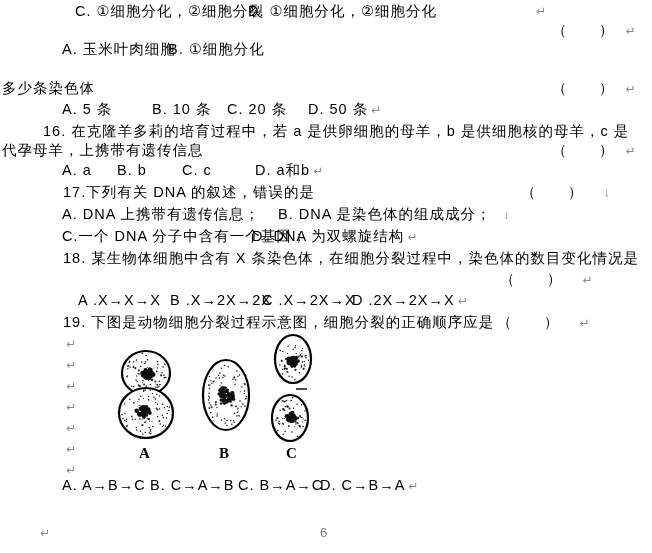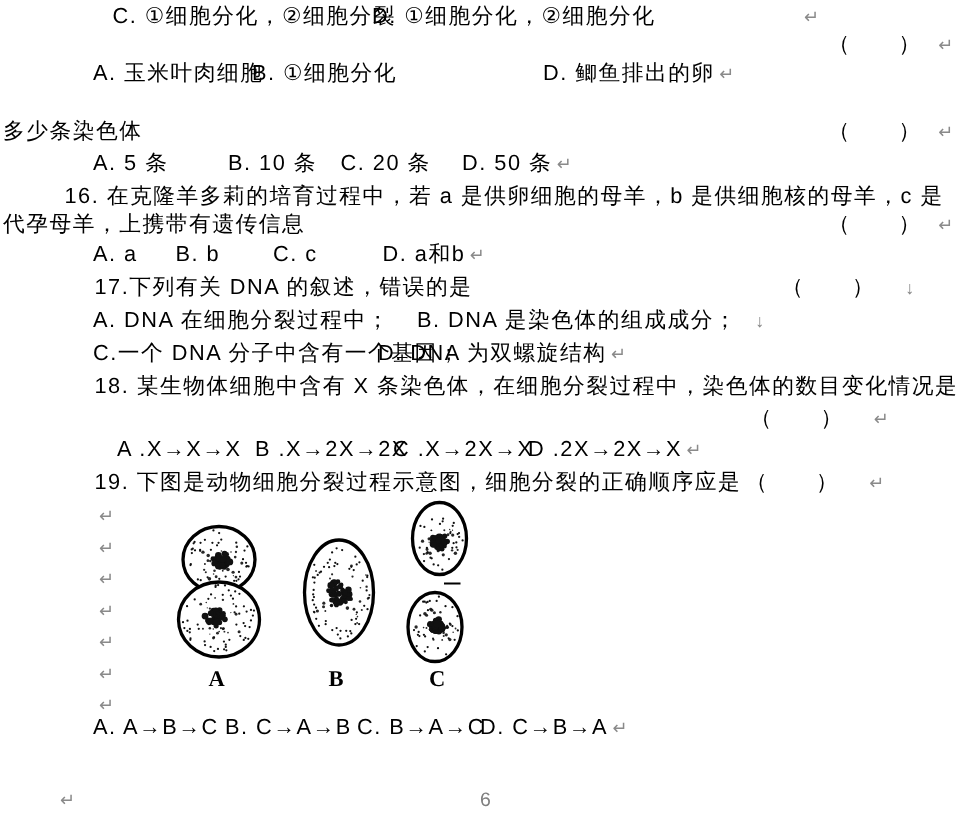--- a/index.html
+++ b/index.html
@@ -20,40 +20,39 @@
 
 <div id="page">
 
   <div class="seg" style="left:75px;top:3px">C. ①细胞分化，②细胞分裂</div>
   <div class="seg" style="left:248px;top:3px">D. ①细胞分化，②细胞分化</div>
   <div class="markseg" style="left:536px;top:3px">↵</div>
 
   <div class="seg" style="left:552px;top:22px"><span class="bracket">（　）</span><span class="mark">↵</span></div>
   <div class="seg" style="left:62px;top:41px">A. 玉米叶肉细胞</div>
   <div class="seg" style="left:168px;top:41px">B. ①细胞分化</div>
-  <div class="seg" style="left:362px;top:41px"><span>D. 鲫鱼排出的卵</span><span class="mark">↵</span></div>
 
   <div class="seg" style="left:2px;top:80px">多少条染色体</div>
   <div class="seg" style="left:552px;top:80px"><span class="bracket">（　）</span><span class="mark">↵</span></div>
   <div class="seg" style="left:62px;top:101px">A. 5 条</div>
   <div class="seg" style="left:152px;top:101px">B. 10 条</div>
   <div class="seg" style="left:227px;top:101px">C. 20 条</div>
   <div class="seg" style="left:308px;top:101px"><span>D. 50 条</span><span class="mark">↵</span></div>
 
   <div class="seg" style="left:43px;top:123px">16. 在克隆羊多莉的培育过程中，若 a 是供卵细胞的母羊，b 是供细胞核的母羊，c 是</div>
   <div class="seg" style="left:2px;top:142px">代孕母羊，上携带有遗传信息</div>
   <div class="seg" style="left:552px;top:142px"><span class="bracket">（　）</span><span class="mark">↵</span></div>
   <div class="seg" style="left:62px;top:162px">A. a</div>
   <div class="seg" style="left:117px;top:162px">B. b</div>
   <div class="seg" style="left:182px;top:162px">C. c</div>
   <div class="seg" style="left:255px;top:162px"><span>D. a和b</span><span class="mark">↵</span></div>
 
   <div class="seg" style="left:63px;top:184px">17.下列有关 DNA 的叙述，错误的是</div>
   <div class="seg" style="left:521px;top:184px"><span class="bracket">（　）</span><span class="mark sp">↓</span></div>
-  <div class="seg" style="left:62px;top:206px">A. DNA 在细胞分裂过程中；</div>
+  <div class="seg" style="left:62px;top:206px">A. DNA 上携带有遗传信息；</div>
   <div class="seg" style="left:278px;top:206px"><span>B. DNA 是染色体的组成成分；</span><span class="mark sp">↓</span></div>
   <div class="seg" style="left:62px;top:228px">C.一个 DNA 分子中含有一个基因；</div>
   <div class="seg" style="left:252px;top:228px"><span>D. DNA 为双螺旋结构</span><span class="mark">↵</span></div>
 
   <div class="seg" style="left:63px;top:250px">18. 某生物体细胞中含有 X 条染色体，在细胞分裂过程中，染色体的数目变化情况是</div>
   <div class="seg" style="left:500px;top:271px"><span class="bracket">（　）</span><span class="mark sp">↵</span></div>
   <div class="seg" style="left:78px;top:292px">A .X→X→X</div>
   <div class="seg" style="left:170px;top:292px">B .X→2X→2X</div>
   <div class="seg" style="left:262px;top:292px">C .X→2X→X</div>
   <div class="seg" style="left:352px;top:292px"><span>D .2X→2X→X</span><span class="mark">↵</span></div>

